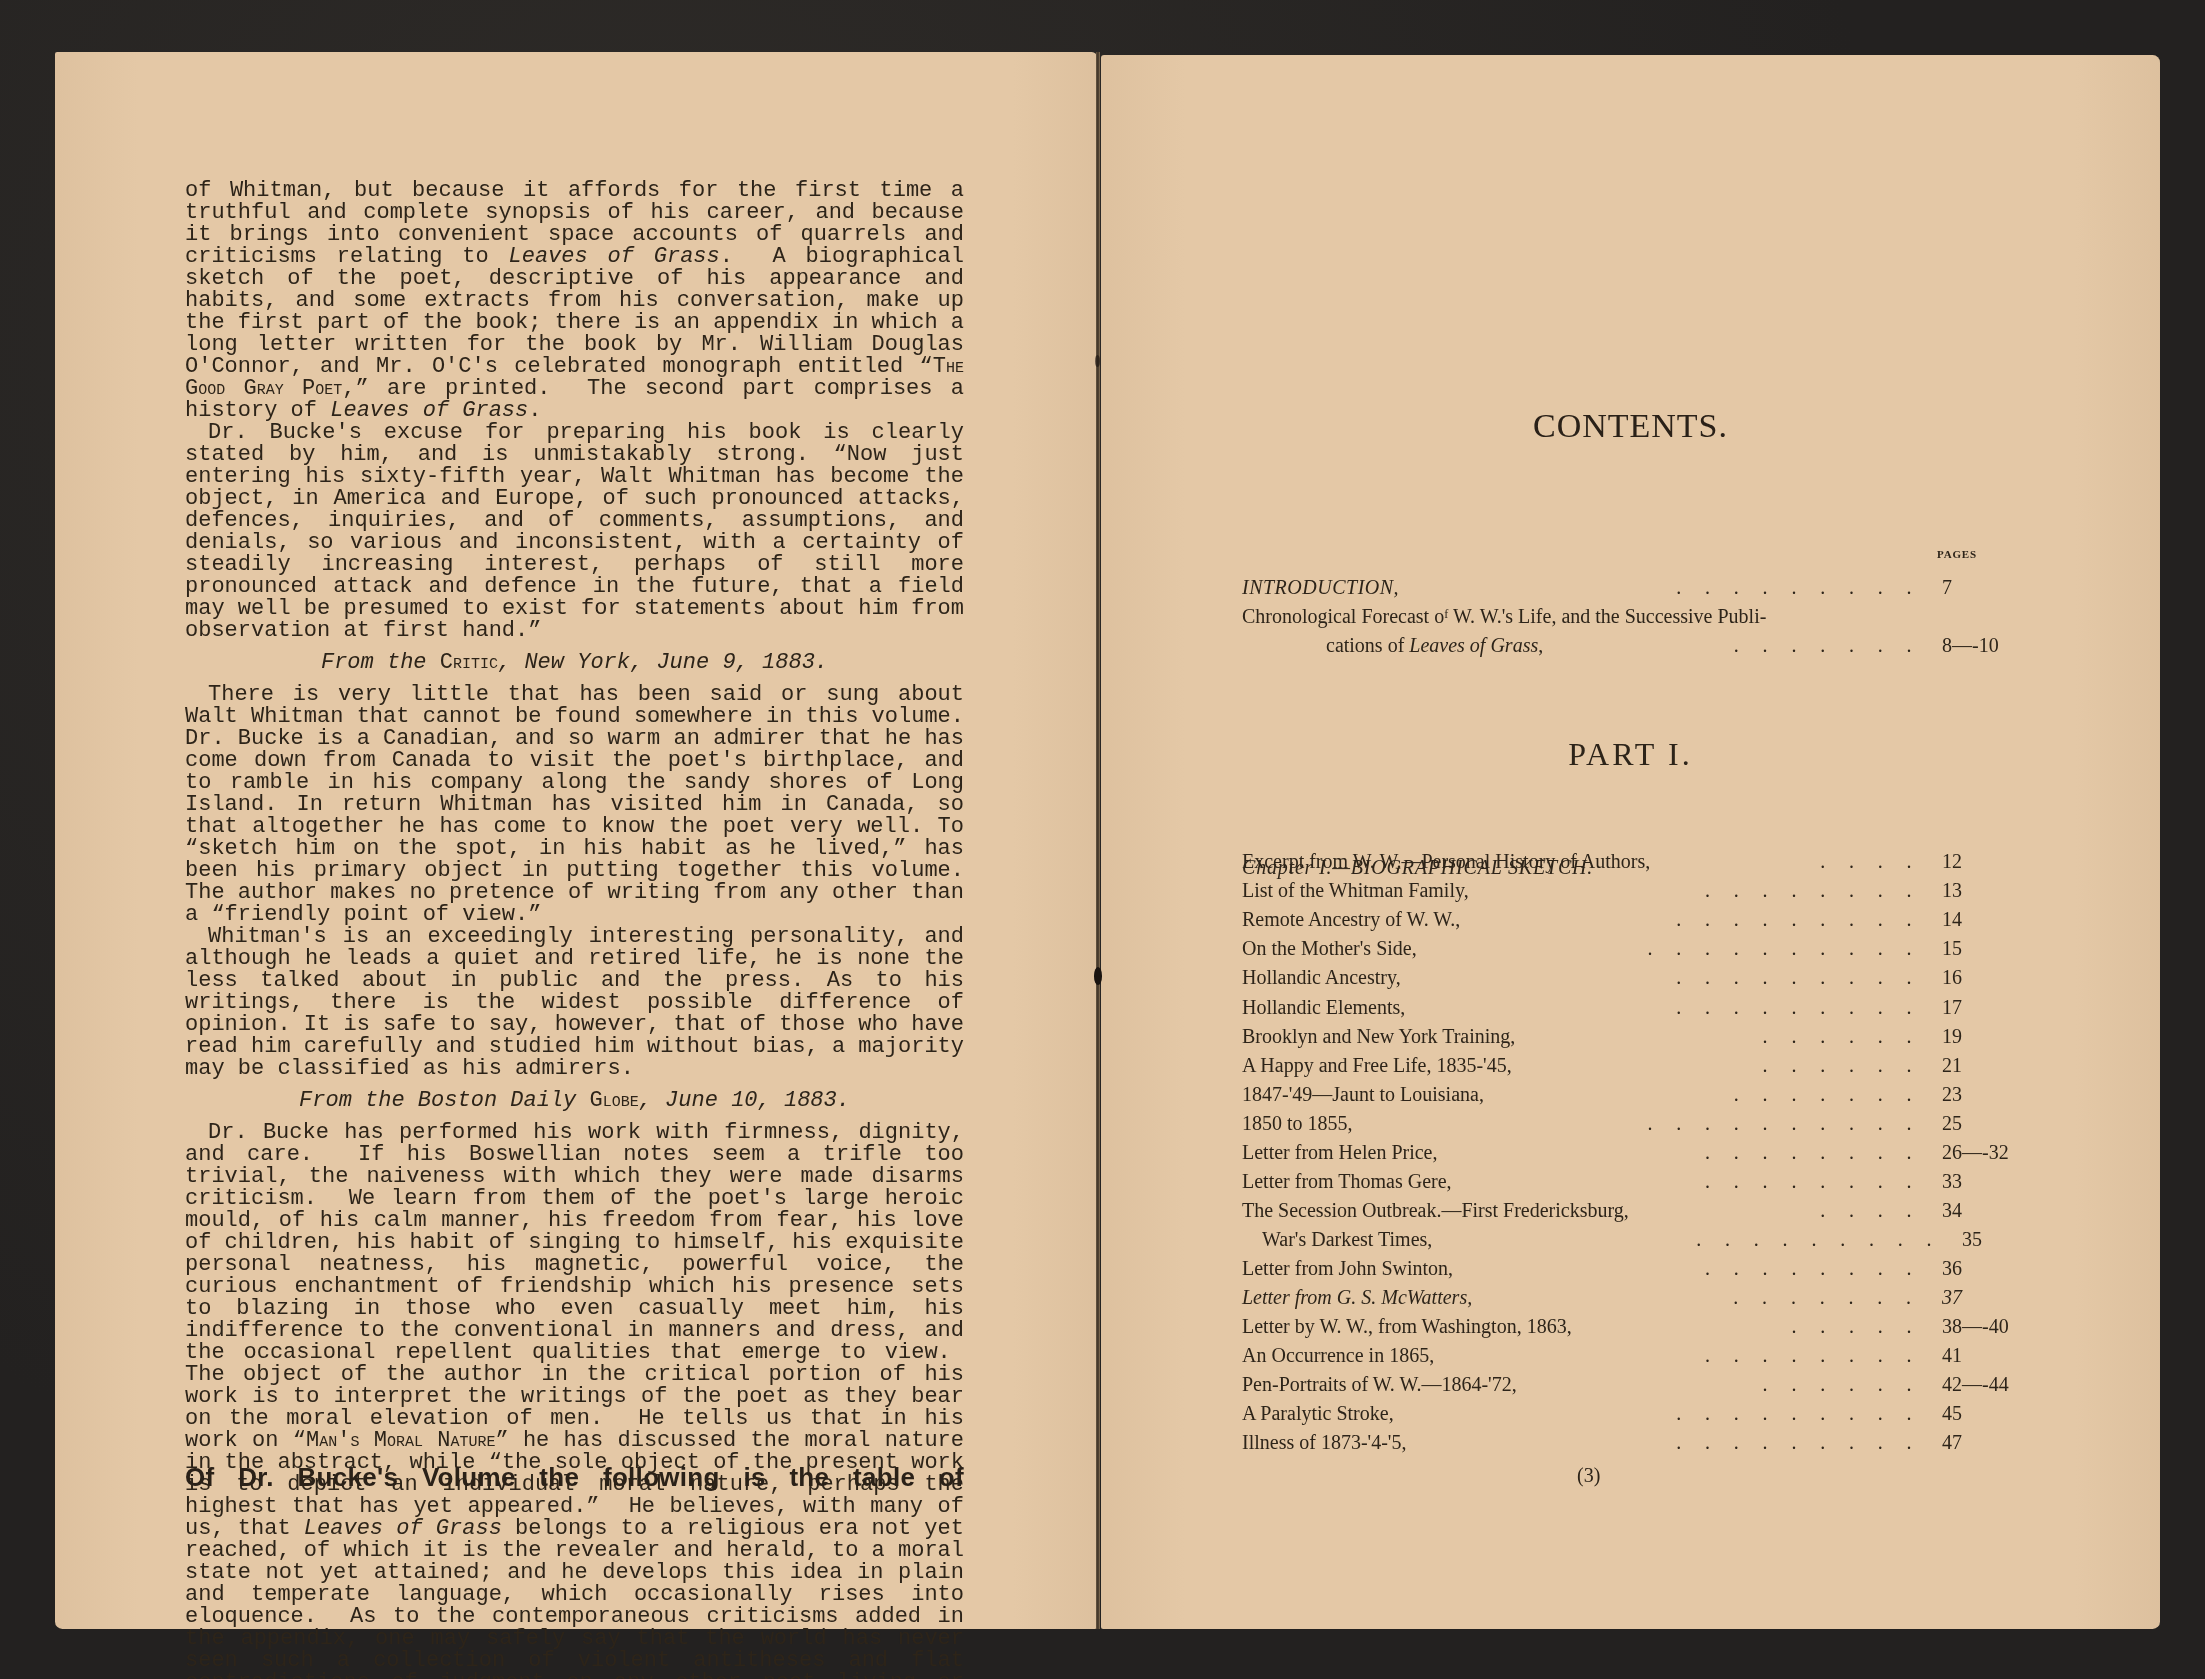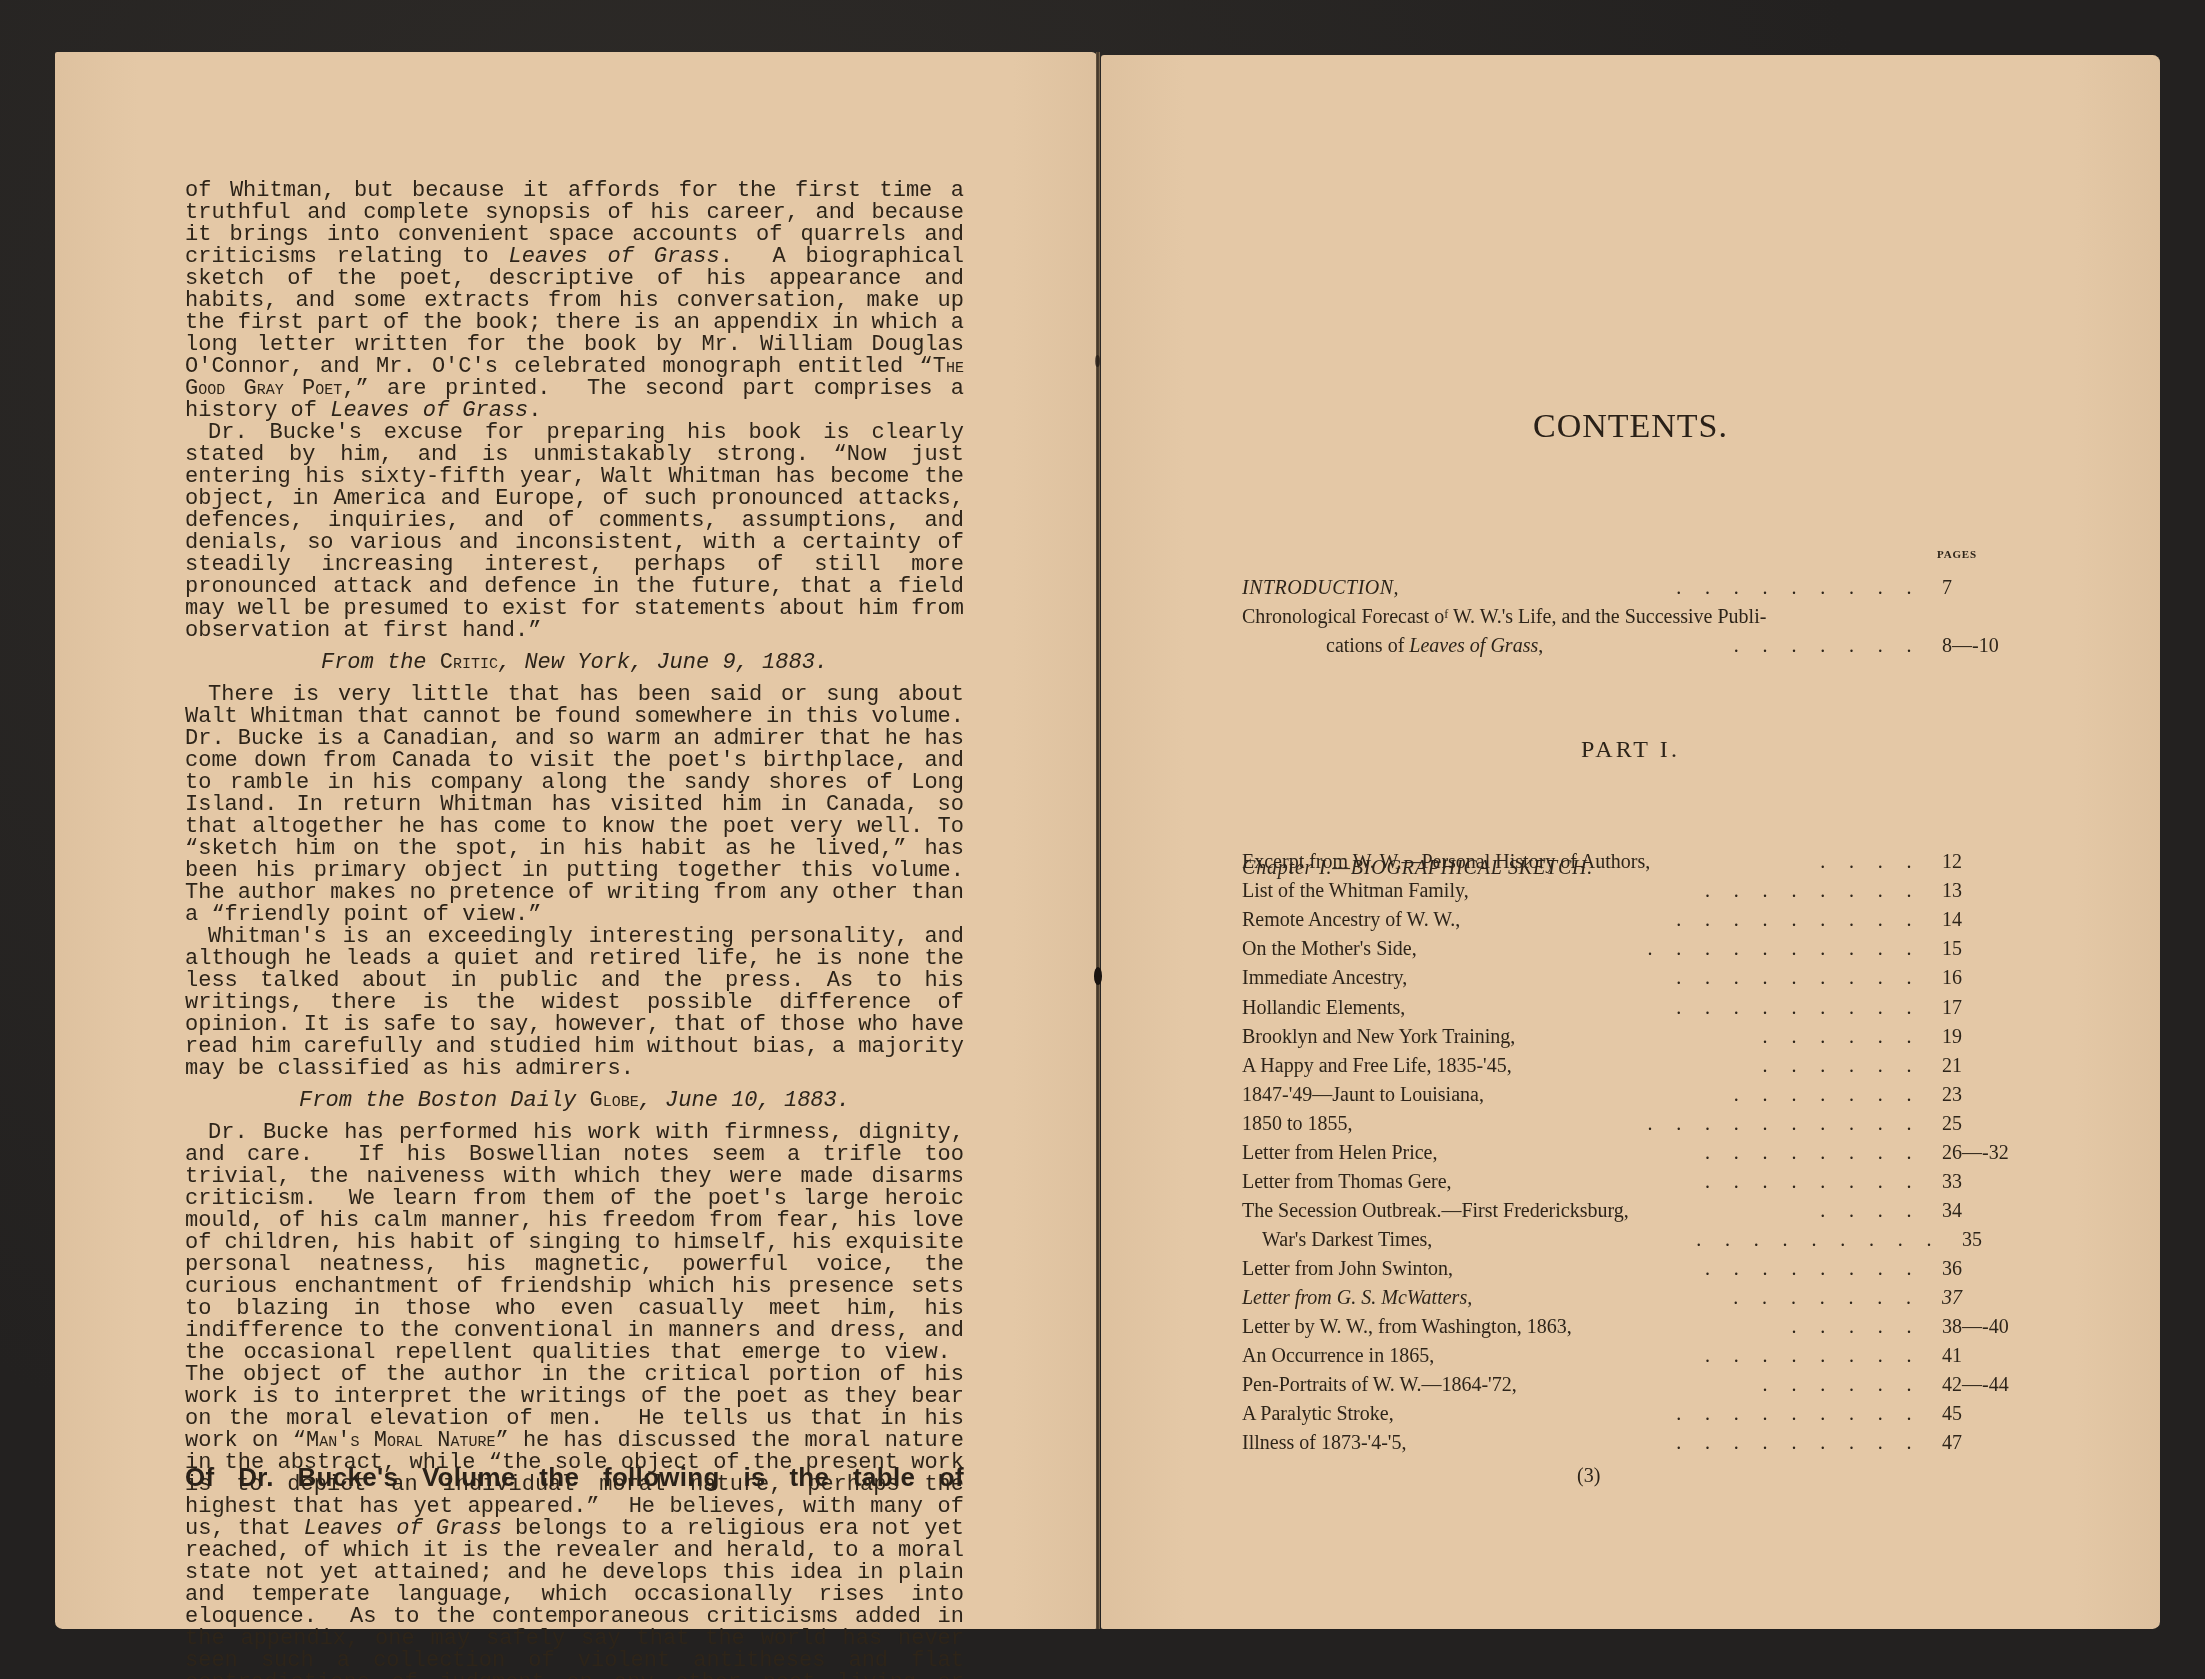--- a/index.html
+++ b/index.html
@@ -28,21 +28,21 @@
   .it { font-style:italic; }
   .lp-footer { position:absolute; left:185px; top:1462px; width:779px; font-family:"Liberation Sans","DejaVu Sans",sans-serif; font-weight:bold; font-size:26px; letter-spacing:0.3px; text-align:justify; text-align-last:justify; color:#2a2118; }
 
   
   .contents-title { position:absolute; left:1101px; width:1059px; top:407px; text-align:center; font-size:34px; letter-spacing:1px; color:#2a2118; }
   .pages-label { position:absolute; left:1937px; top:548px; font-size:11px; letter-spacing:0.8px; font-weight:bold; }
   .toc-row { position:absolute; left:1242px; width:814px; height:27px; font-size:20px; line-height:27px; }
   .toc-row .t { position:absolute; left:0; white-space:nowrap; }
   .toc-row .d { position:absolute; right:135px; letter-spacing:9.4px; white-space:nowrap; }
   .toc-row .p { position:absolute; left:700px; white-space:nowrap; }
-  .part-title { position:absolute; left:1101px; width:1059px; top:736px; text-align:center; font-size:24px; letter-spacing:3.1px; }
+  .part-title { position:absolute; left:1101px; width:1059px; top:736px; text-align:center; font-size:32px; letter-spacing:3.1px; }
   .chapter-title { position:absolute; left:1242px; top:856px; font-size:20px; font-style:italic; letter-spacing:0.8px; }
   .folio { position:absolute; left:1577px; top:1464px; font-size:20px; }
 </style>
 </head>
 <body>
 
 <div id="page-left" class="page"></div>
 <div id="page-right" class="page"></div>
 <div class="gutter-line"></div>
 <div class="staple" style="left:1094px; top:967px;"></div>
@@ -94,21 +94,21 @@
       <span class="t">Remote Ancestry of W. W.,</span>
       <span class="d">. . . . . . . . .</span>
       <span class="p">14</span>
     </div>
     <div class="toc-row" style="top: 935px;">
       <span class="t">On the Mother's Side,</span>
       <span class="d">. . . . . . . . . .</span>
       <span class="p">15</span>
     </div>
     <div class="toc-row" style="top: 964px;">
-      <span class="t">Immediate Ancestry,</span>
+      <span class="t">Hollandic Ancestry,</span>
       <span class="d">. . . . . . . . .</span>
       <span class="p">16</span>
     </div>
     <div class="toc-row" style="top: 994px;">
       <span class="t">Hollandic Elements,</span>
       <span class="d">. . . . . . . . .</span>
       <span class="p">17</span>
     </div>
     <div class="toc-row" style="top: 1023px;">
       <span class="t">Brooklyn and New York Training,</span>

